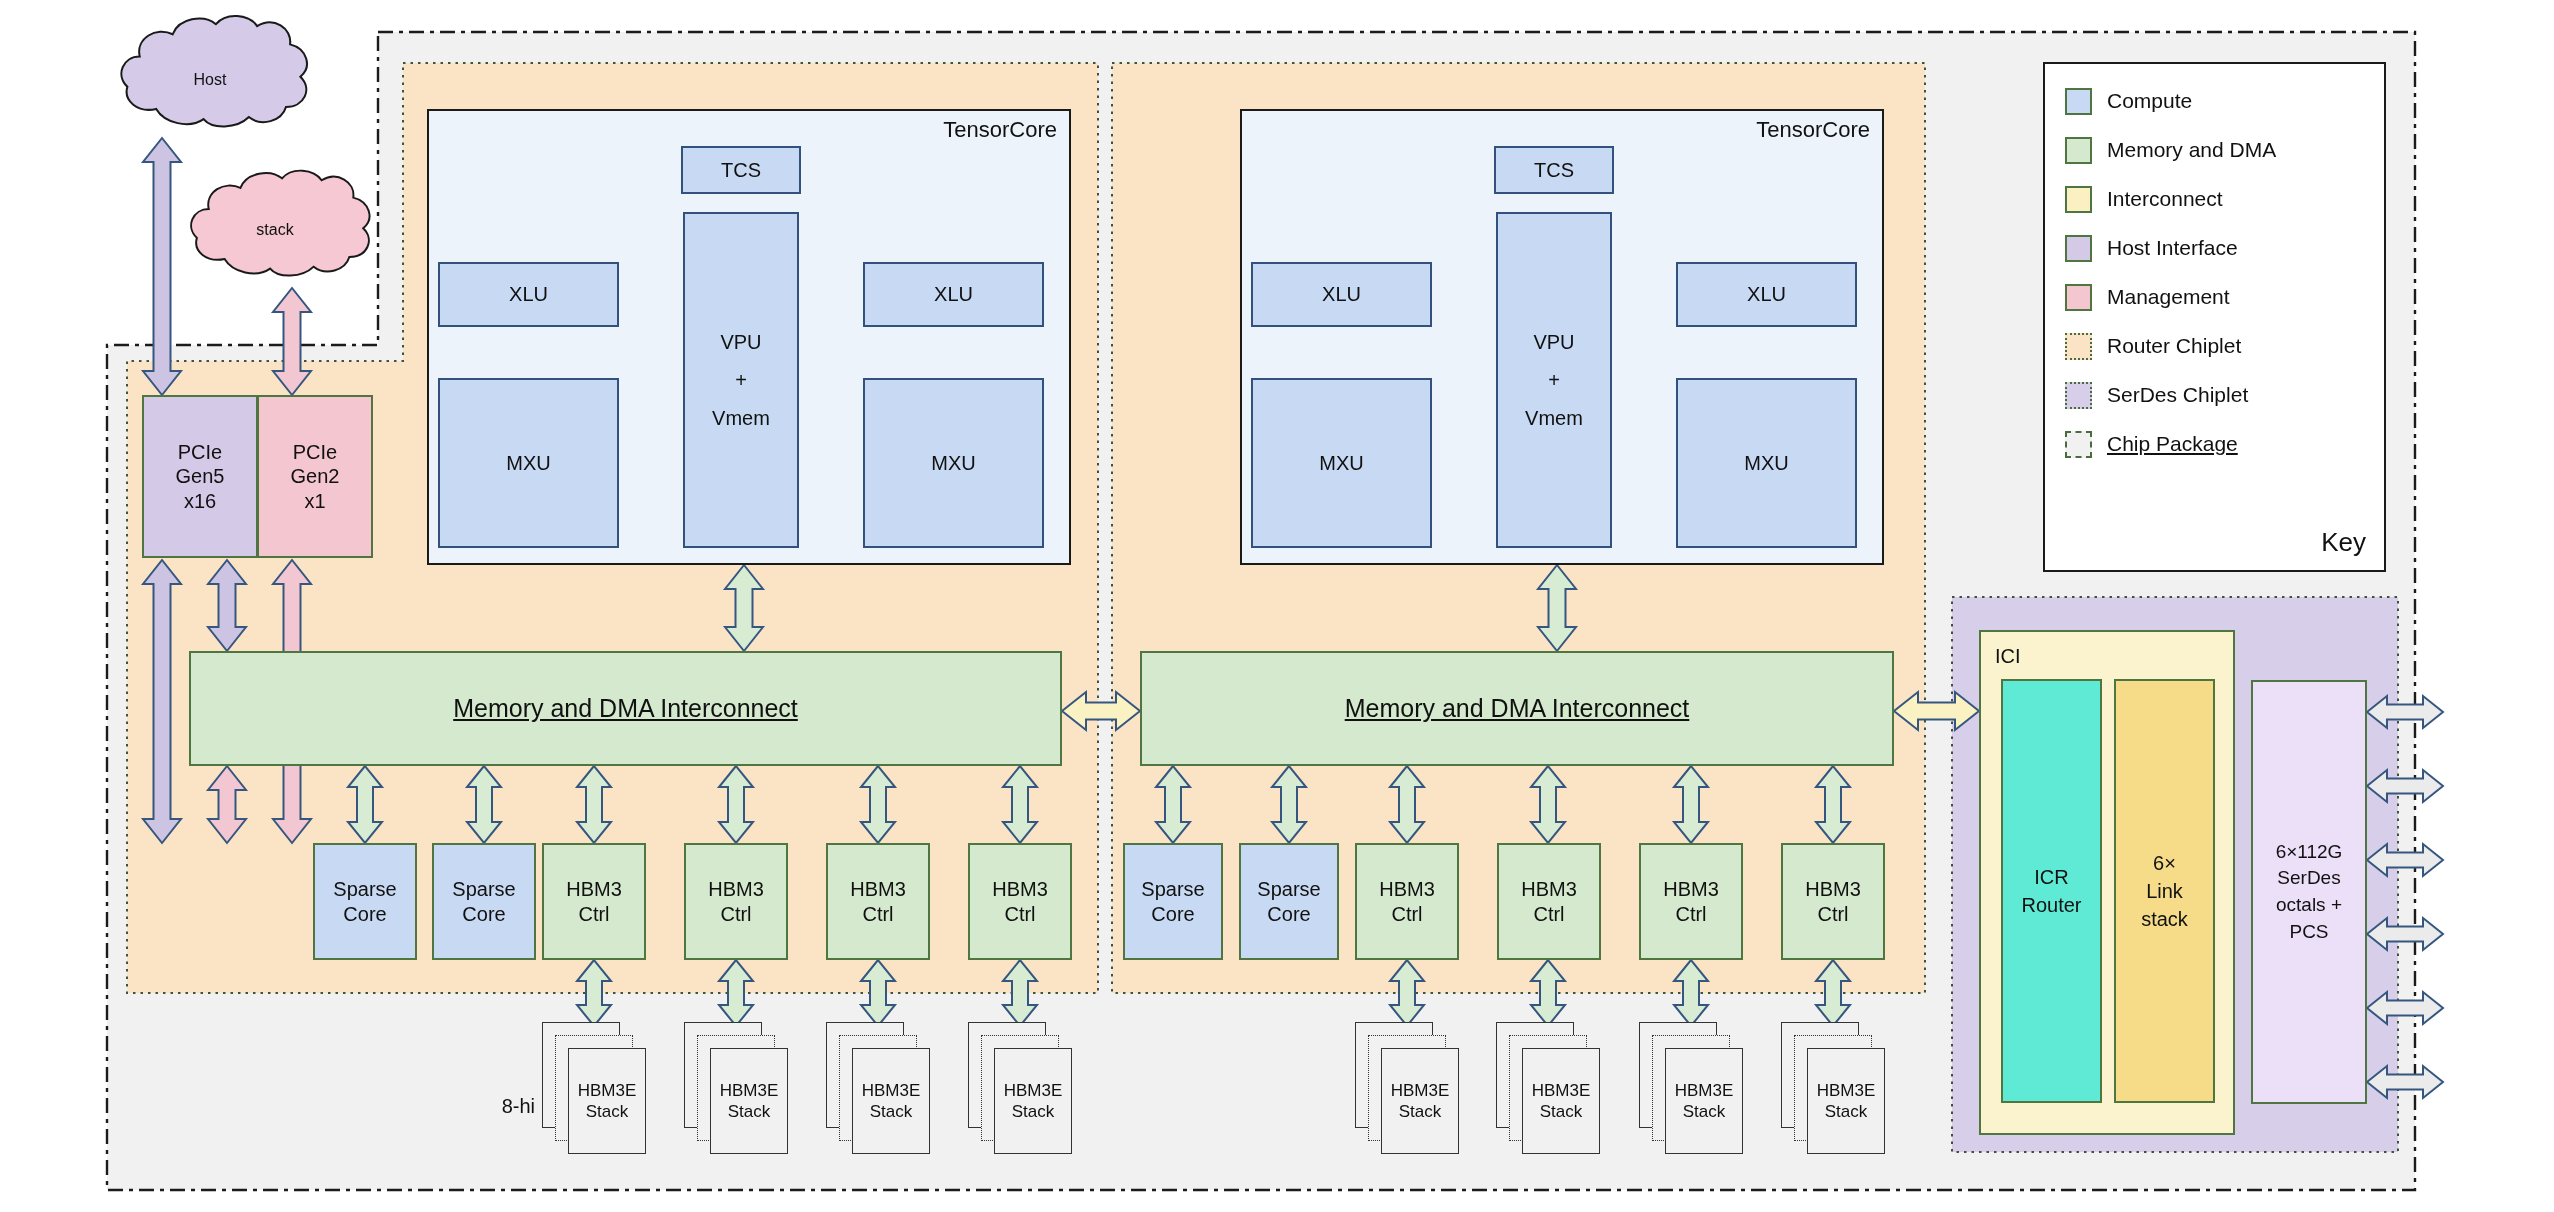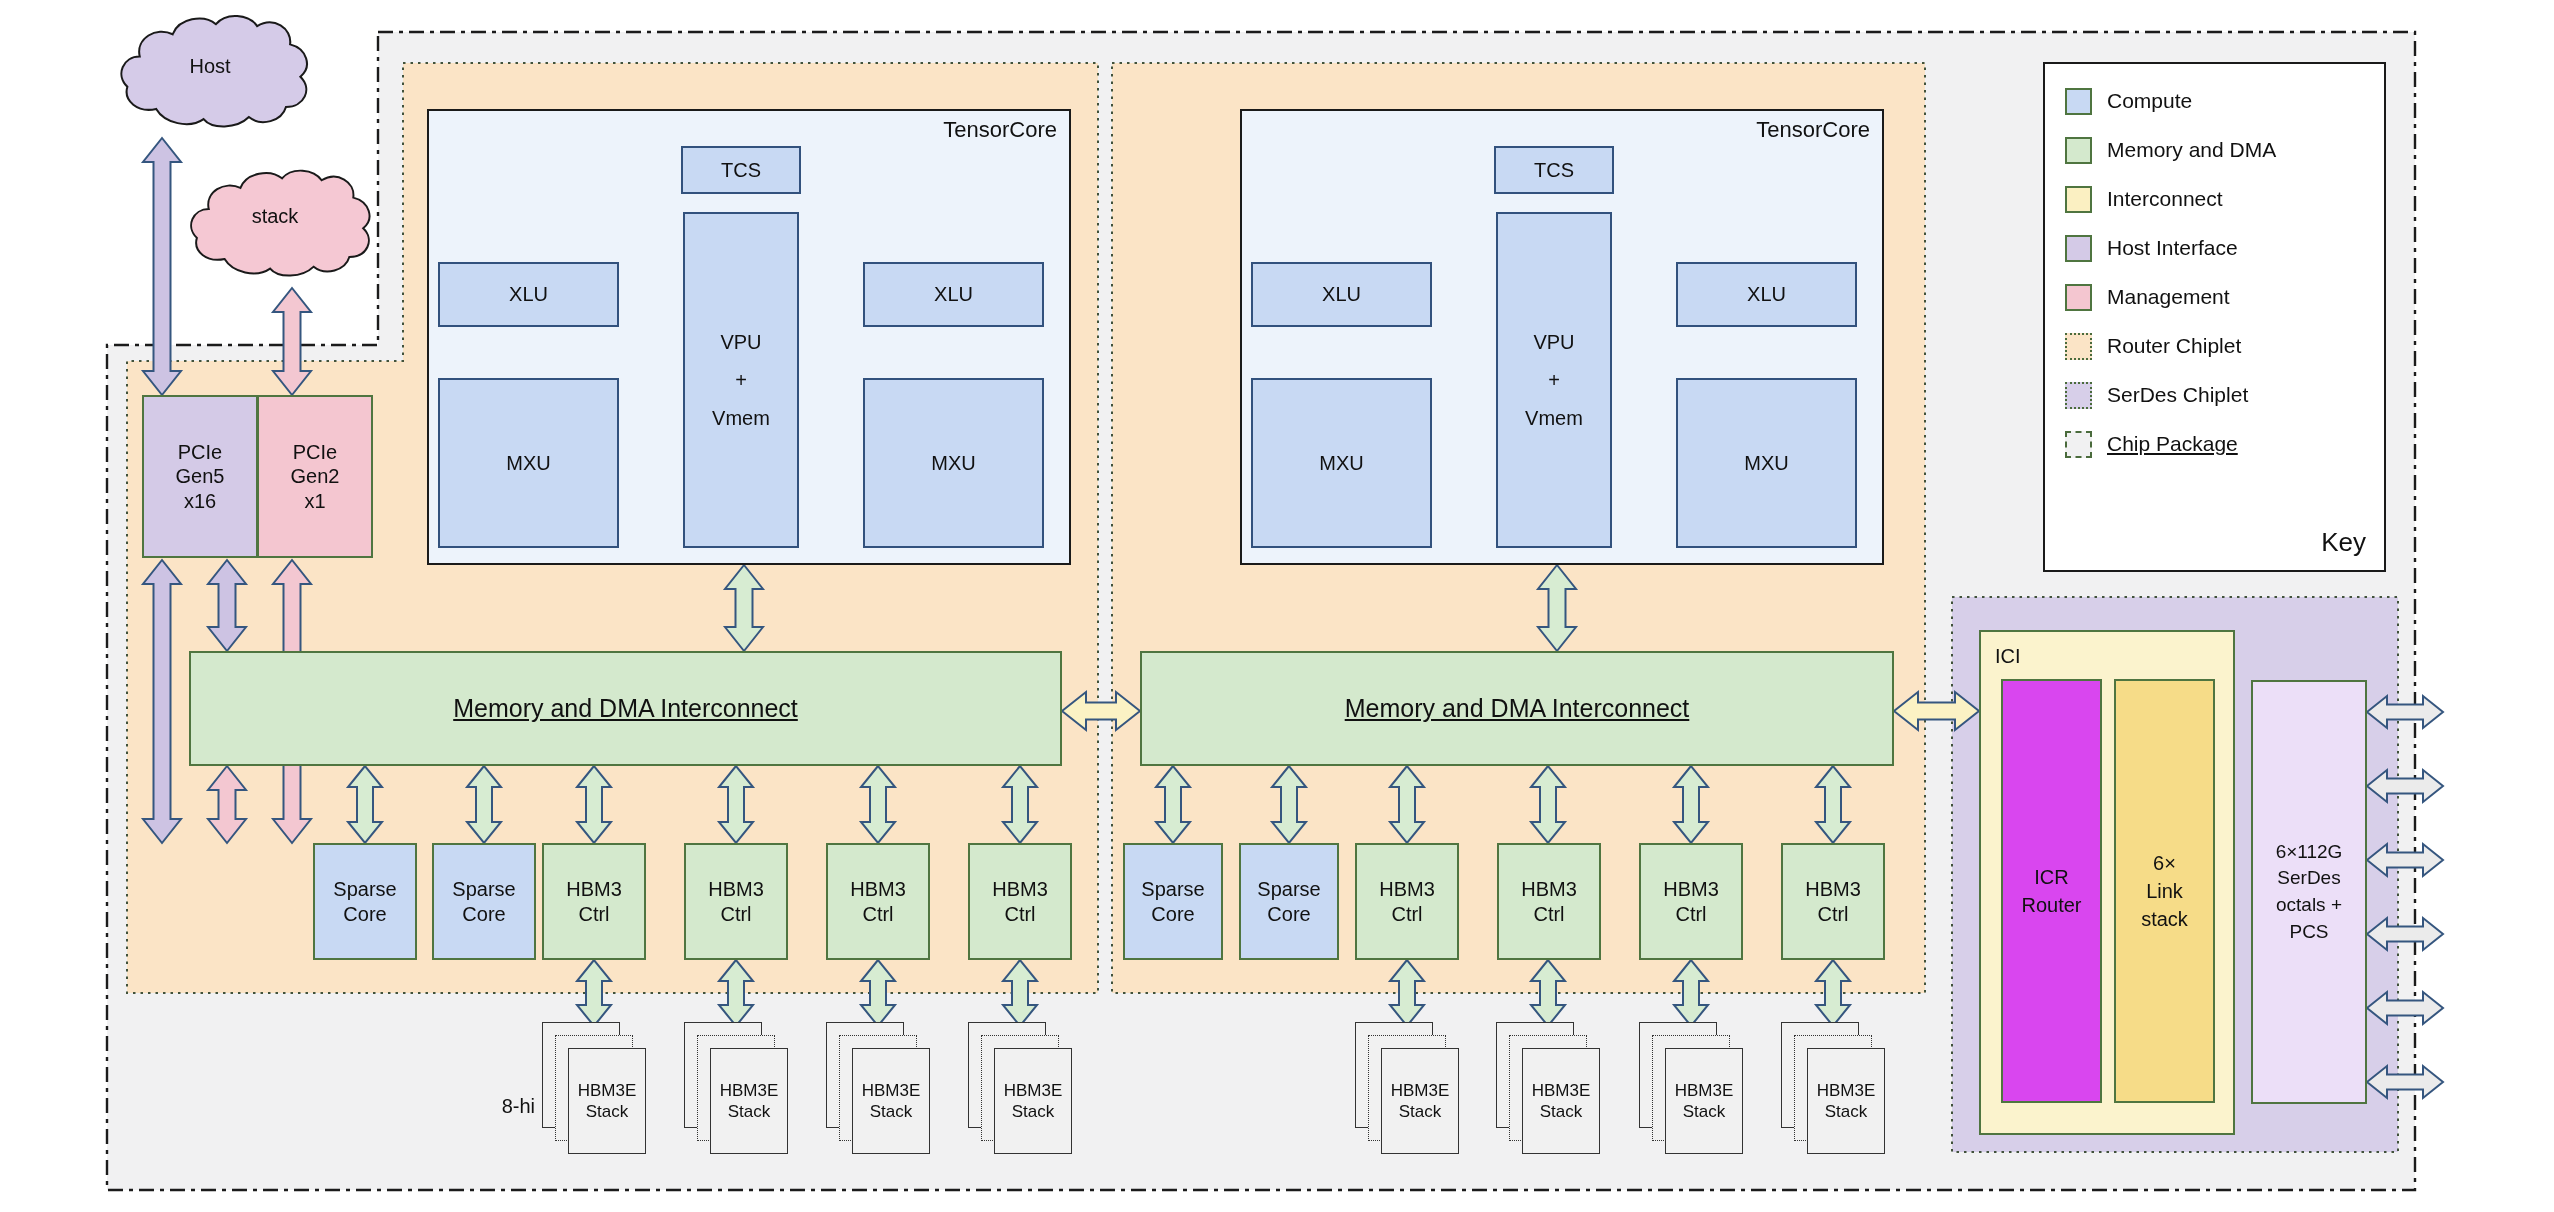--- a/index.html
+++ b/index.html
@@ -17,21 +17,21 @@
   .legend{position:absolute;z-index:4;box-sizing:border-box;background:#ffffff;border:2px solid #1a1a1a;}
   .lrow{position:absolute;left:20px;display:flex;align-items:center;gap:15px;height:30px;}
   .sw{width:27px;height:27px;box-sizing:border-box;border:2px solid #4f7540;flex:0 0 auto;}
   .sw.dot{border-style:dotted;border-color:#4a6b3c;}
   .sw.dash{border:2px dashed #4a6b3c;}
   .lrow .ltext{font-size:21px;}
   .key-title{position:absolute;right:18px;bottom:12px;font-weight:normal;font-size:26px;z-index:4;}
   .vpu{line-height:1.9;}
   .stack{font-size:17px;line-height:1.25;}
   .big{font-size:25px;text-decoration:underline;}
-  .cloud-label{position:absolute;z-index:3;display:flex;align-items:flex-start;justify-content:center;font-size:20px;}
+  .cloud-label{position:absolute;z-index:3;display:flex;align-items:flex-end;justify-content:center;font-size:16px;}
 </style>
 </head>
 <body>
 
 <div class="canvas">
 
   <svg class="layer" width="2554" height="1212" viewBox="0 0 2554 1212">
     <path d="M378,32 H2415 V1190 H107 V345 H378 Z" stroke="#1b1b1b" stroke-width="2.4" stroke-dasharray="15 6 4 6" fill="#f1f1f2"></path>
     <path d="M403,63 H1098 V993 H127 V361 H403 Z" stroke="#41523b" stroke-width="2" stroke-dasharray="2.5 5" fill="#fbe4c6"></path>
     <rect x="1112" y="63" width="813" height="930" stroke="#41523b" stroke-width="2" stroke-dasharray="2.5 5" fill="#fbe4c6"></rect>
@@ -188,21 +188,21 @@
     </div>
 
   <div class="floating-label" style="left:440px;top:1090px;width:95px;height:28px;justify-content:flex-end;font-size:20px;">
     <span>8-hi</span>
   </div>
 
   <div class="box gb" style="left: 1979px; top: 630px; width: 256px; height: 505px; background-color: rgb(251, 243, 205);"></div>
   <div class="floating-label" style="left:1995px;top:642px;width:80px;height:26px;font-size:20px;">
     <span>ICI</span>
   </div>
-  <div class="box gb" style="left: 2001px; top: 679px; width: 101px; height: 424px; line-height: 1.4; background-color: #d946ef;">ICR
+  <div class="box gb" style="left: 2001px; top: 679px; width: 101px; height: 424px; line-height: 1.4; background-color: #5eead4;">ICR
 Router</div>
   <div class="box gb" style="left: 2114px; top: 679px; width: 101px; height: 424px; line-height: 1.4; background-color: rgb(246, 220, 136);">6×
 Link
 stack</div>
 
   <div class="box gb" style="left: 2251px; top: 680px; width: 116px; height: 424px; font-size: 19px; line-height: 1.4; background-color: rgb(236, 223, 248);">6×112G
 SerDes
 octals +
 PCS</div>
 

